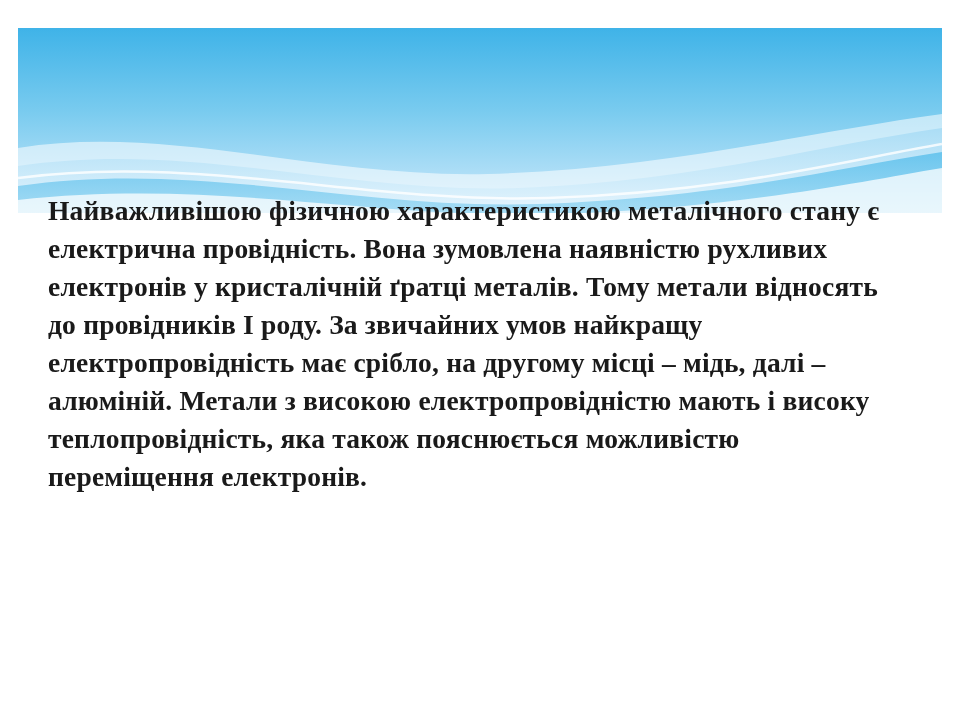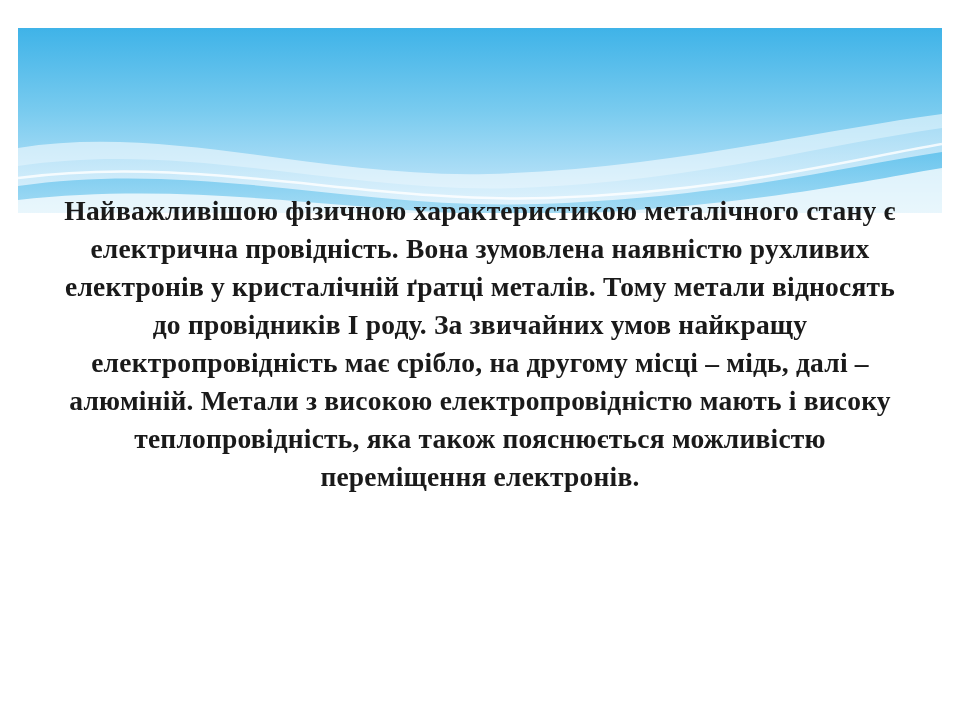--- a/index.html
+++ b/index.html
@@ -36,21 +36,21 @@
     display: block;
     width: 924px;
     height: 185px;
   }
 
   .body-text {
     position: absolute;
     left: 48px;
     top: 192px;
     width: 864px;
-    text-align: center;
+    text-align: left;
     font-family: "Liberation Serif", serif;
     font-weight: bold;
     font-size: 27.5px;
     line-height: 38px;
     color: #1a1a1a;
     letter-spacing: 0.2px;
     white-space: pre-wrap;
   }
 </style>
 </head>

